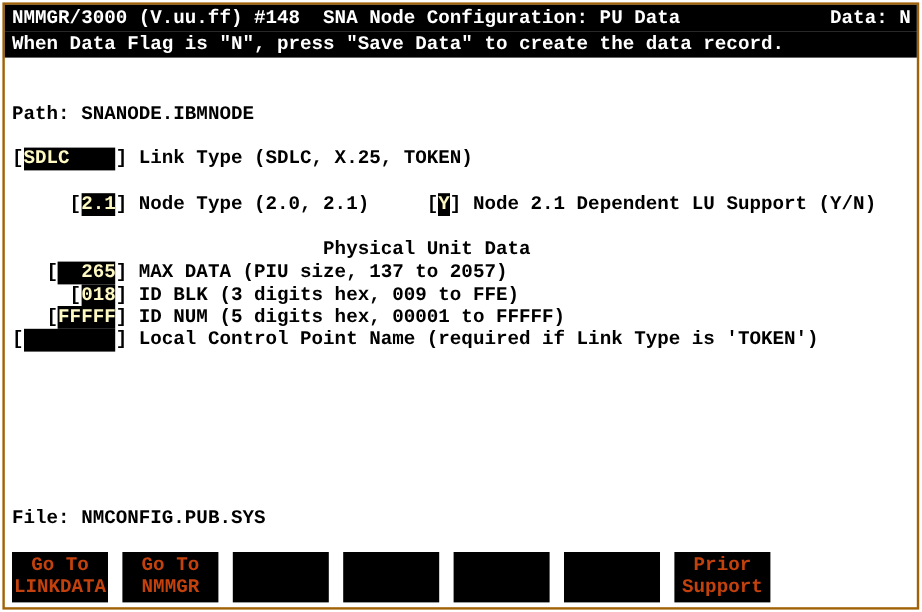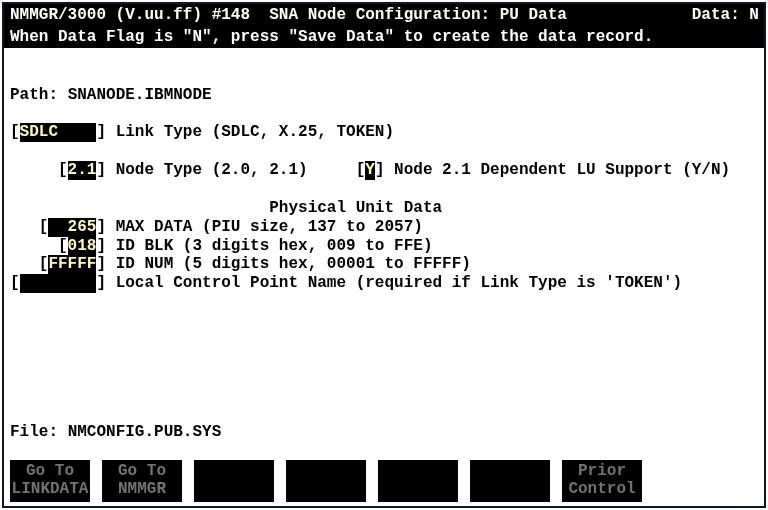--- a/index.html
+++ b/index.html
@@ -8,21 +8,21 @@
     width: 768px; height: 510px;
     background: #fff;
     font-family: "Courier New", monospace;
     font-size: 16px;
     font-weight: bold;
     line-height: 1.18;
     color: #000;
     overflow: hidden;
   }
   .frame {
-    border: 2px solid #0f172a;
+    border: 2px solid #a16207;
     width: 764px; height: 506px;
     margin: 2px;
     position: relative;
     padding: 0;
   }
   .header-bar {
     background: #000; color: #fff;
     white-space: pre;
     padding: 2px 6px 1px 6px;
   }
@@ -47,21 +47,21 @@
   }
   .fkeys {
     position: absolute;
     left: 0; right: 0; bottom: 0;
     display: flex;
     gap: 12px;
     padding: 2px 6px 4px 6px;
   }
   .fkey {
     width: 80px; height: 42px;
-    background: #000; color: #737373;
+    background: #000; color: #c2410c;
     text-align: center;
     display: flex; flex-direction: column;
     justify-content: center;
     font-weight: bold;
     line-height: 1.1;
   }
   .fkey-empty {
     width: 80px; height: 42px;
     background: #000;
   }
@@ -100,17 +100,17 @@
     <div class="fkey">
       <span>Go To</span>
       <span>NMMGR</span>
     </div>
     <div class="fkey-empty"></div>
     <div class="fkey-empty"></div>
     <div class="fkey-empty"></div>
     <div class="fkey-empty"></div>
     <div class="fkey">
       <span>Prior</span>
-      <span>Control</span>
+      <span>Support</span>
     </div>
   </div>
 
 </div>
 
 </body></html>

